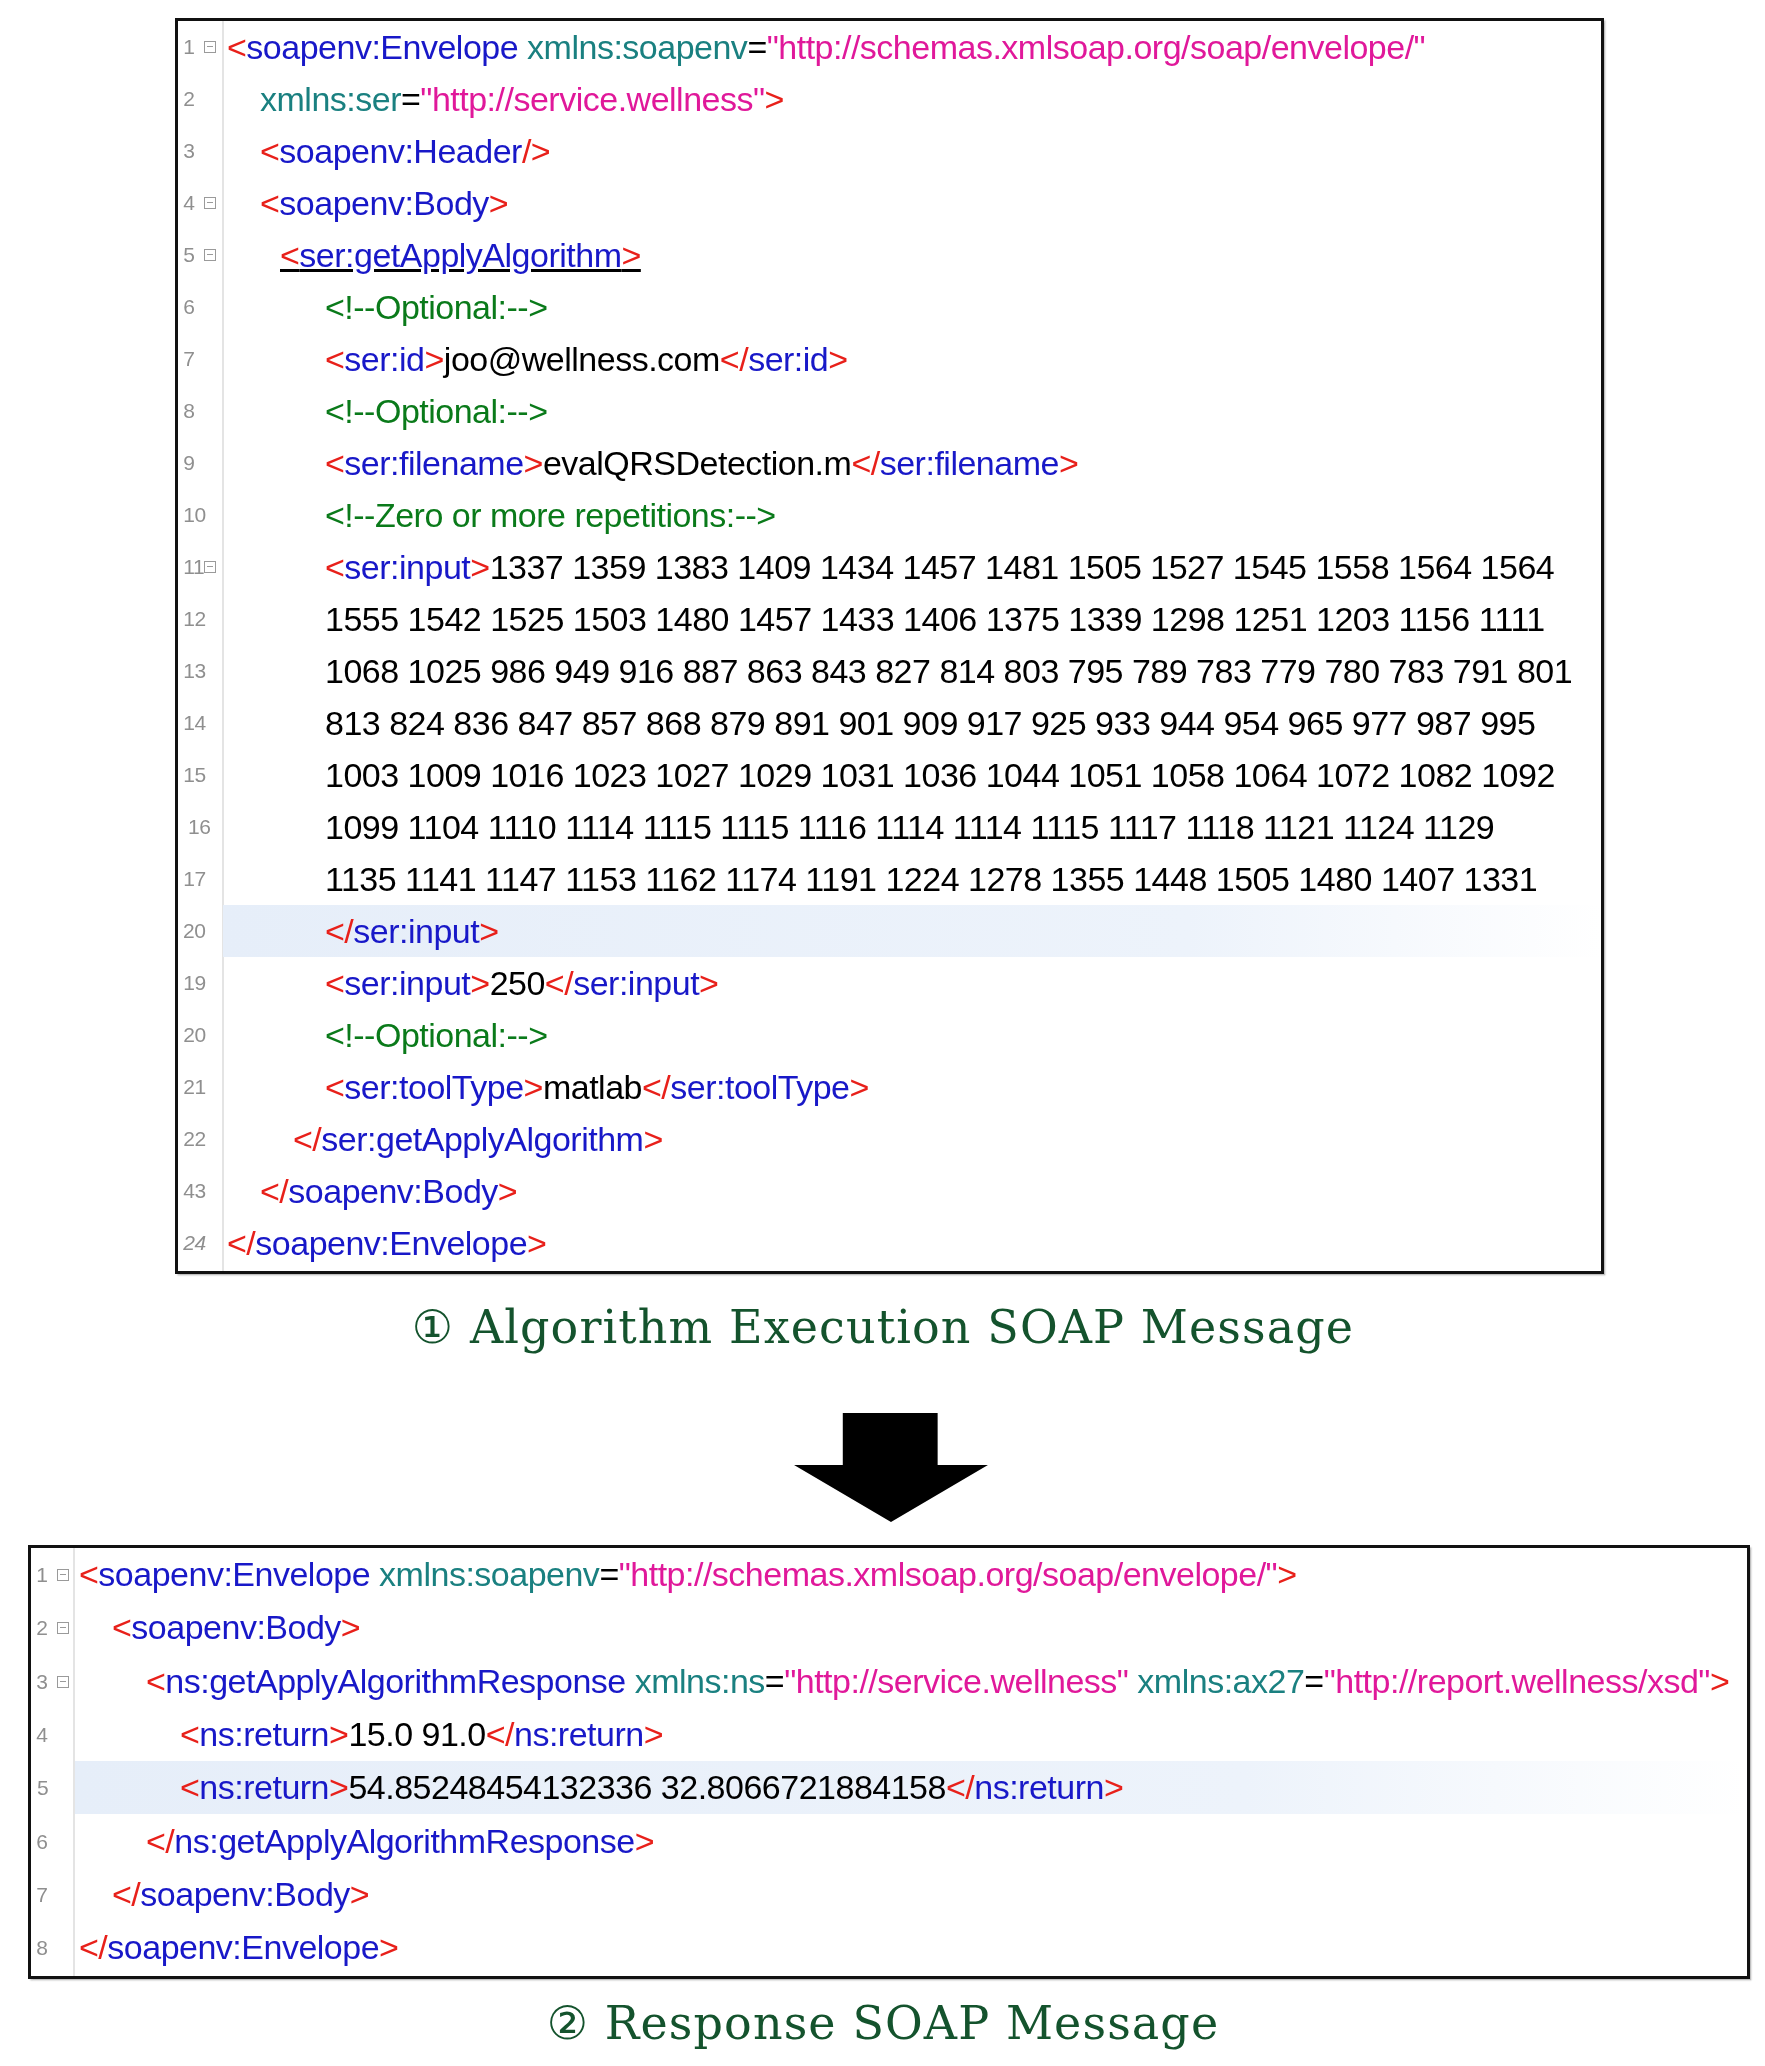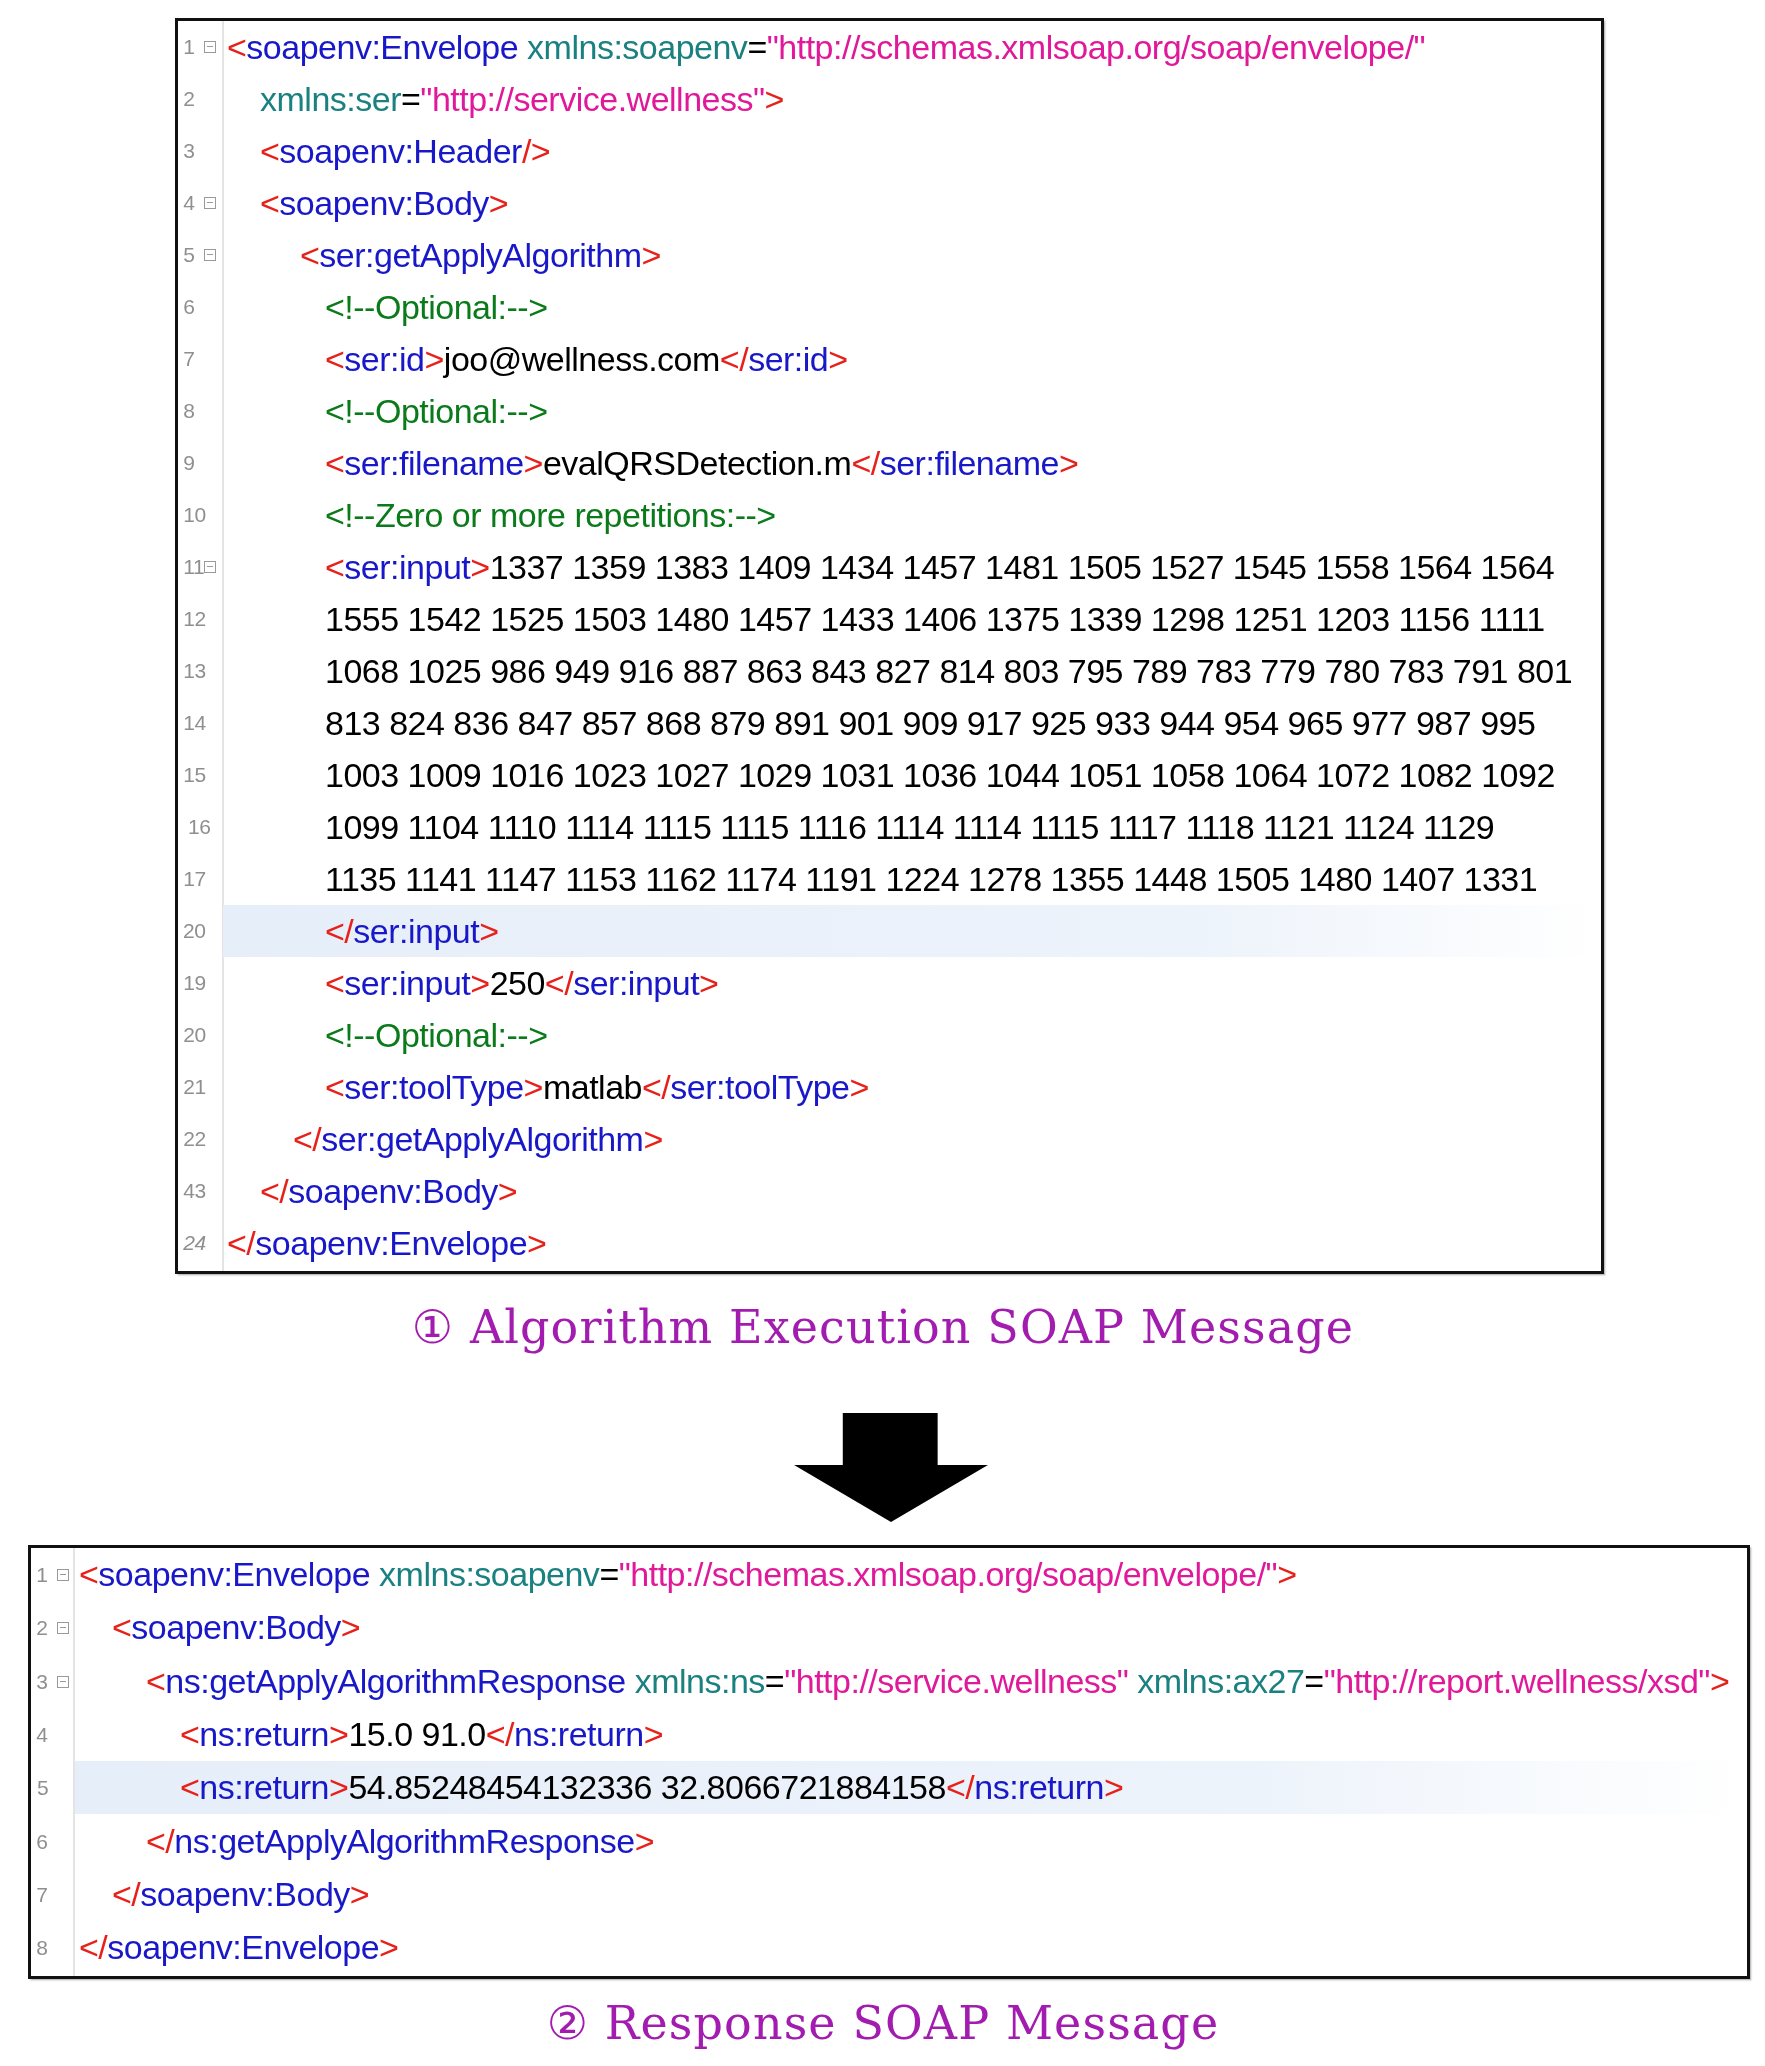--- a/index.html
+++ b/index.html
@@ -43,36 +43,36 @@
   .br { color: #e8201a; }      
   .tg { color: #1818c8; }      
   .at { color: #1a8080; }      
   .eq { color: #000000; }
   .vl { color: #e0189a; }      
   .cm { color: #0a7a1a; }      
   .tx { color: #000000; }      
   .caption {
     position: absolute; left: 0; right: 0; text-align: center;
     font-family: "DejaVu Serif", "Liberation Serif", serif;
-    font-size: 46px; color: #a21caf;
+    font-size: 46px; color: #14532d;
     letter-spacing: 1.1px;
   }
   .arrow { position: absolute; }
 </style>
 </head>
 <body>
 
 <div class="panel" id="req-panel" style="left:175px; top:18px; width:1429px; height:1256px;">
   <div class="gutter-line" style="left:44px;"></div>
   <div id="req-lines">
       <div class="code-line" style="top: 0px; height: 52px; line-height: 52px;"><span class="lnum" style="left: 5.3px;">1</span><span class="fold" style="left: 26px; top: 20px;"></span><span class="code" style="left: 49px;"><span class="br">&lt;</span><span class="tg">soapenv:Envelope</span><span class="tx"> </span><span class="at">xmlns:soapenv</span><span class="eq">=</span><span class="vl">"http://schemas.xmlsoap.org/soap/envelope/"</span></span></div>
       <div class="code-line" style="top: 52px; height: 52px; line-height: 52px;"><span class="lnum" style="left: 5.3px;">2</span><span class="code" style="left: 82px;"><span class="at">xmlns:ser</span><span class="eq">=</span><span class="vl">"http://service.wellness"</span><span class="br">&gt;</span></span></div>
       <div class="code-line" style="top: 104px; height: 52px; line-height: 52px;"><span class="lnum" style="left: 5.3px;">3</span><span class="code" style="left: 82px;"><span class="br">&lt;</span><span class="tg">soapenv:Header</span><span class="br">/&gt;</span></span></div>
       <div class="code-line" style="top: 156px; height: 52px; line-height: 52px;"><span class="lnum" style="left: 5.3px;">4</span><span class="fold" style="left: 26px; top: 20px;"></span><span class="code" style="left: 82px;"><span class="br">&lt;</span><span class="tg">soapenv:Body</span><span class="br">&gt;</span></span></div>
-      <div class="code-line" style="top: 208px; height: 52px; line-height: 52px;"><span class="lnum" style="left: 5.3px;">5</span><span class="fold" style="left: 26px; top: 20px;"></span><span class="code" style="left: 122px;"><span class="br">&lt;</span><span class="tg">ser:getApplyAlgorithm</span><span class="br">&gt;</span></span></div>
+      <div class="code-line" style="top: 208px; height: 52px; line-height: 52px;"><span class="lnum" style="left: 5.3px;">5</span><span class="fold" style="left: 26px; top: 20px;"></span><span class="code" style="left: 102px; text-decoration: underline;"><span class="br">&lt;</span><span class="tg">ser:getApplyAlgorithm</span><span class="br">&gt;</span></span></div>
       <div class="code-line" style="top: 260px; height: 52px; line-height: 52px;"><span class="lnum" style="left: 5.3px;">6</span><span class="code" style="left: 147px;"><span class="cm">&lt;!--Optional:--&gt;</span></span></div>
       <div class="code-line" style="top: 312px; height: 52px; line-height: 52px;"><span class="lnum" style="left: 5.3px;">7</span><span class="code" style="left: 147px;"><span class="br">&lt;</span><span class="tg">ser:id</span><span class="br">&gt;</span><span class="tx">joo@wellness.com</span><span class="br">&lt;/</span><span class="tg">ser:id</span><span class="br">&gt;</span></span></div>
       <div class="code-line" style="top: 364px; height: 52px; line-height: 52px;"><span class="lnum" style="left: 5.3px;">8</span><span class="code" style="left: 147px;"><span class="cm">&lt;!--Optional:--&gt;</span></span></div>
       <div class="code-line" style="top: 416px; height: 52px; line-height: 52px;"><span class="lnum" style="left: 5.3px;">9</span><span class="code" style="left: 147px;"><span class="br">&lt;</span><span class="tg">ser:filename</span><span class="br">&gt;</span><span class="tx">evalQRSDetection.m</span><span class="br">&lt;/</span><span class="tg">ser:filename</span><span class="br">&gt;</span></span></div>
       <div class="code-line" style="top: 468px; height: 52px; line-height: 52px;"><span class="lnum" style="left: 5.3px;">10</span><span class="code" style="left: 147px;"><span class="cm">&lt;!--Zero or more repetitions:--&gt;</span></span></div>
       <div class="code-line" style="top: 520px; height: 52px; line-height: 52px;"><span class="lnum" style="left: 5.3px;">11</span><span class="fold" style="left: 26px; top: 20px;"></span><span class="code" style="left: 147px;"><span class="br">&lt;</span><span class="tg">ser:input</span><span class="br">&gt;</span><span class="tx">1337 1359 1383 1409 1434 1457 1481 1505 1527 1545 1558 1564 1564</span></span></div>
       <div class="code-line" style="top: 572px; height: 52px; line-height: 52px;"><span class="lnum" style="left: 5.3px;">12</span><span class="code" style="left: 147px;"><span class="tx">1555 1542 1525 1503 1480 1457 1433 1406 1375 1339 1298 1251 1203 1156 1111</span></span></div>
       <div class="code-line" style="top: 624px; height: 52px; line-height: 52px;"><span class="lnum" style="left: 5.3px;">13</span><span class="code" style="left: 147px;"><span class="tx">1068 1025 986 949 916 887 863 843 827 814 803 795 789 783 779 780 783 791 801</span></span></div>
       <div class="code-line" style="top: 676px; height: 52px; line-height: 52px; padding-left: 24px;"><span class="lnum" style="left: 5.3px;">14</span><span class="code" style="left: 147px;"><span class="tx">813 824 836 847 857 868 879 891 901 909 917 925 933 944 954 965 977 987 995</span></span></div>
       <div class="code-line" style="top: 728px; height: 52px; line-height: 52px;"><span class="lnum" style="left: 5.3px;">15</span><span class="code" style="left: 147px;"><span class="tx">1003 1009 1016 1023 1027 1029 1031 1036 1044 1051 1058 1064 1072 1082 1092</span></span></div>

